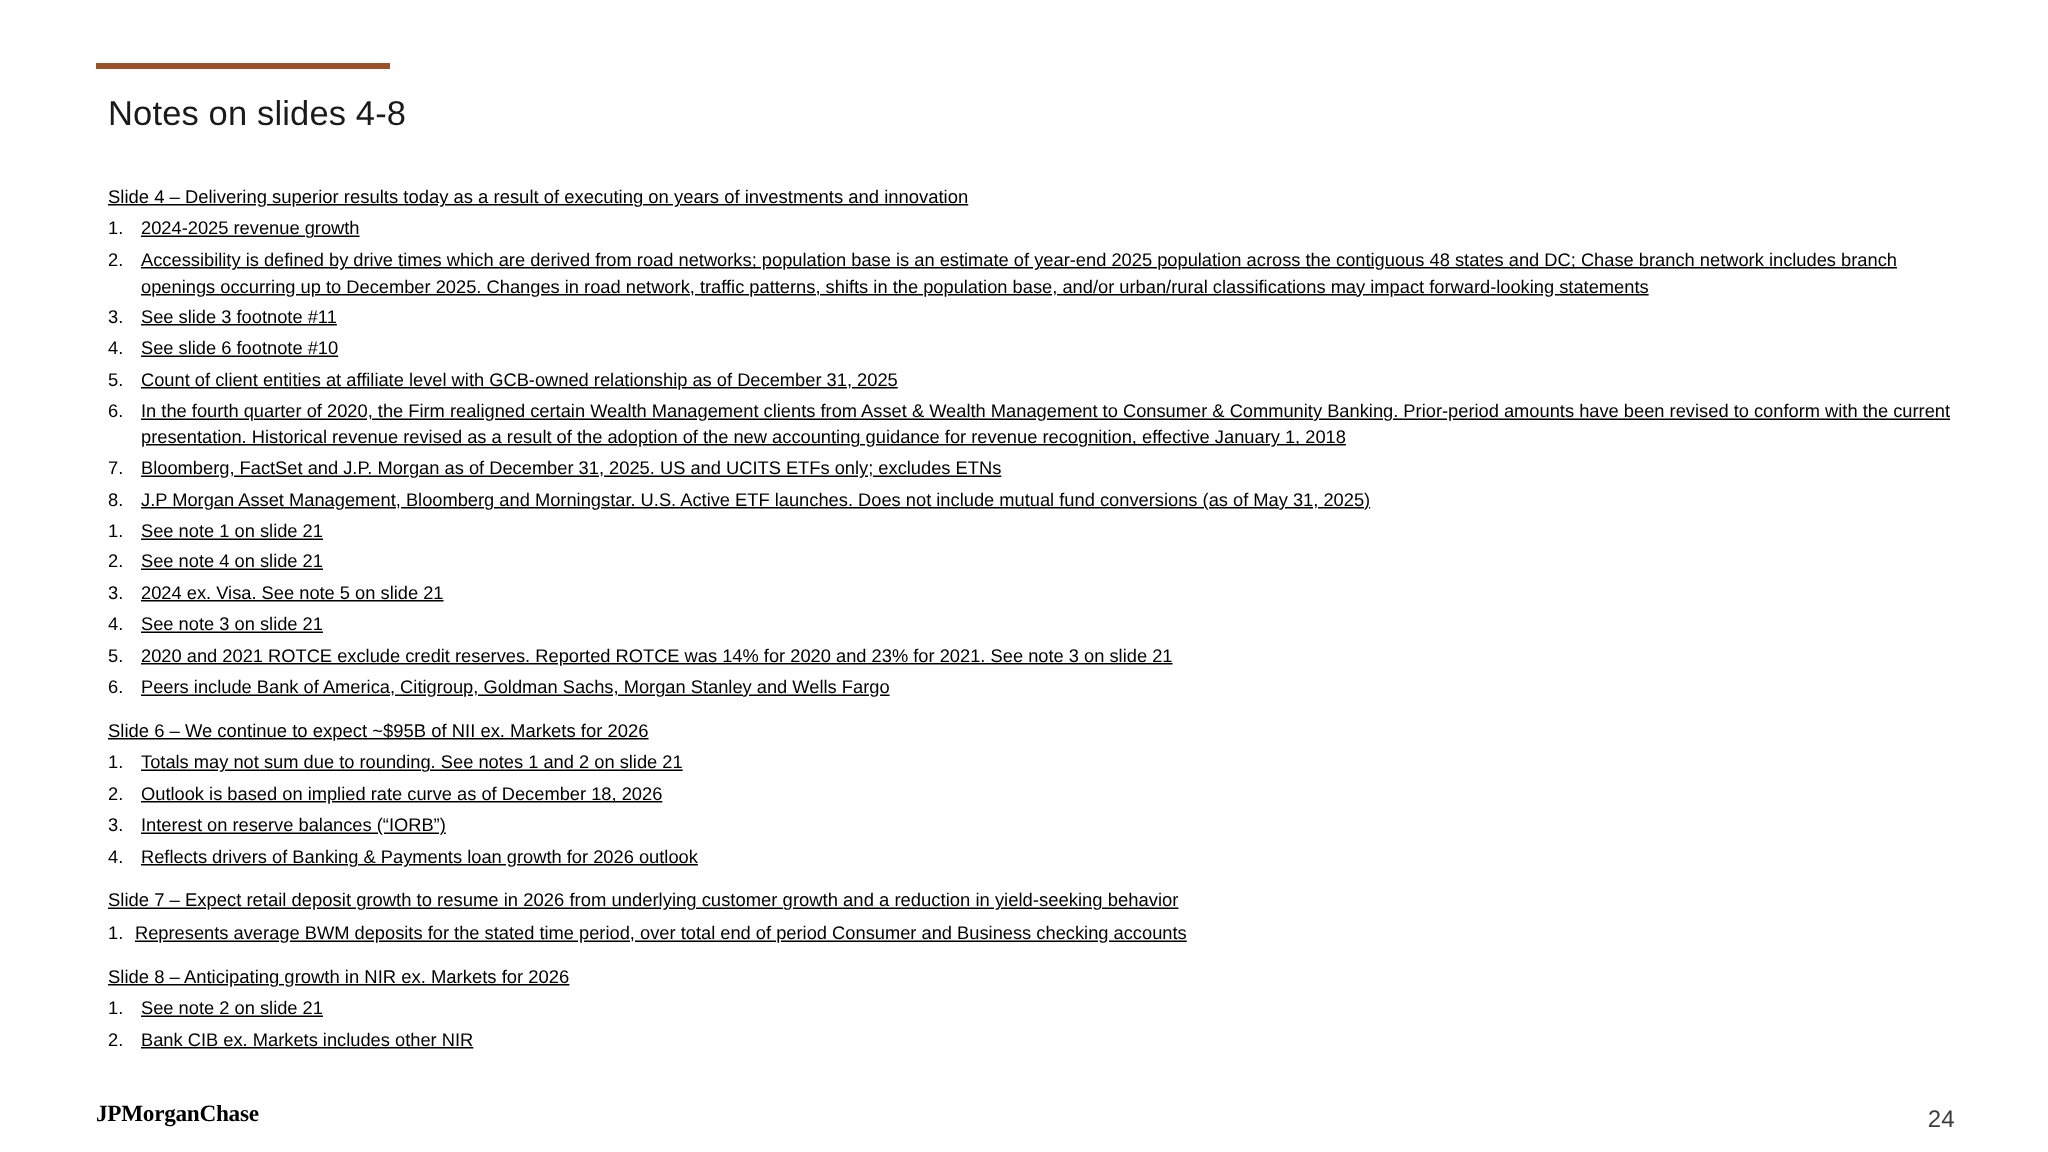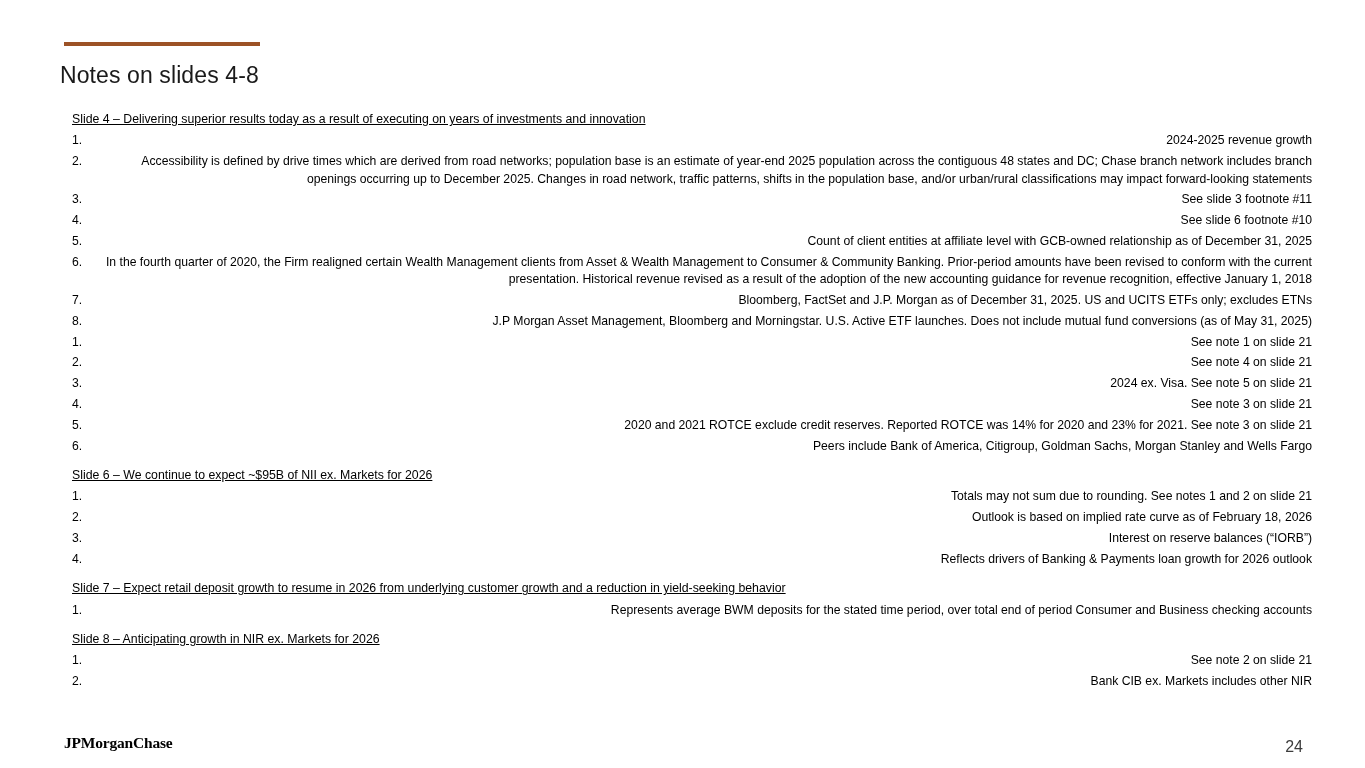--- a/index.html
+++ b/index.html
@@ -24,21 +24,21 @@
   .accent-bar {
     position: absolute;
     left: 64px;
     top: 42px;
     width: 196px;
     height: 4px;
     background: #9c5226;
   }
   .page-title {
     position: absolute;
-    left: 60px;
+    left: 72px;
     top: 62px;
     font-size: 23px;
     font-weight: 400;
     color: #1a1a1a;
     letter-spacing: 0.1px;
   }
   .content {
     position: absolute;
     left: 72px;
     top: 112px;
@@ -46,38 +46,39 @@
   }
   .section-heading {
     font-size: 12.3px;
     color: #000;
     text-decoration: underline;
     margin-top: 13px;
     margin-bottom: 5px;
     line-height: 1.25;
   }
   .section-heading.first {
-    margin-top: 0;
+    margin-top: 12px;
     text-decoration: underline;
   }
   .note-row {
     display: flex;
     align-items: flex-start;
     font-size: 12.2px;
     line-height: 1.42;
     margin-bottom: 3.5px;
   }
   .note-num {
     width: 22px;
     flex: 0 0 22px;
     text-align: left;
   }
   .note-text {
     flex: 1 1 auto;
-    text-align: right;
+    text-align: left;
+    text-decoration: underline;
   }
   
   .note-row.inline-num .note-num {
     width: 18px;
     flex: 0 0 18px;
   }
   .footer-logo {
     position: absolute;
     left: 64px;
     top: 734px;
@@ -165,21 +166,21 @@
       <span class="note-text">Peers include Bank of America, Citigroup, Goldman Sachs, Morgan Stanley and Wells Fargo</span>
     </div>
 
     <div class="section-heading">Slide 6 – We continue to expect ~$95B of NII ex. Markets for 2026</div>
     <div class="note-row">
       <span class="note-num">1.</span>
       <span class="note-text">Totals may not sum due to rounding. See notes 1 and 2 on slide 21</span>
     </div>
     <div class="note-row">
       <span class="note-num">2.</span>
-      <span class="note-text">Outlook is based on implied rate curve as of February 18, 2026</span>
+      <span class="note-text">Outlook is based on implied rate curve as of December 18, 2026</span>
     </div>
     <div class="note-row">
       <span class="note-num">3.</span>
       <span class="note-text">Interest on reserve balances (“IORB”)</span>
     </div>
     <div class="note-row">
       <span class="note-num">4.</span>
       <span class="note-text">Reflects drivers of Banking &amp; Payments loan growth for 2026 outlook</span>
     </div>
 

